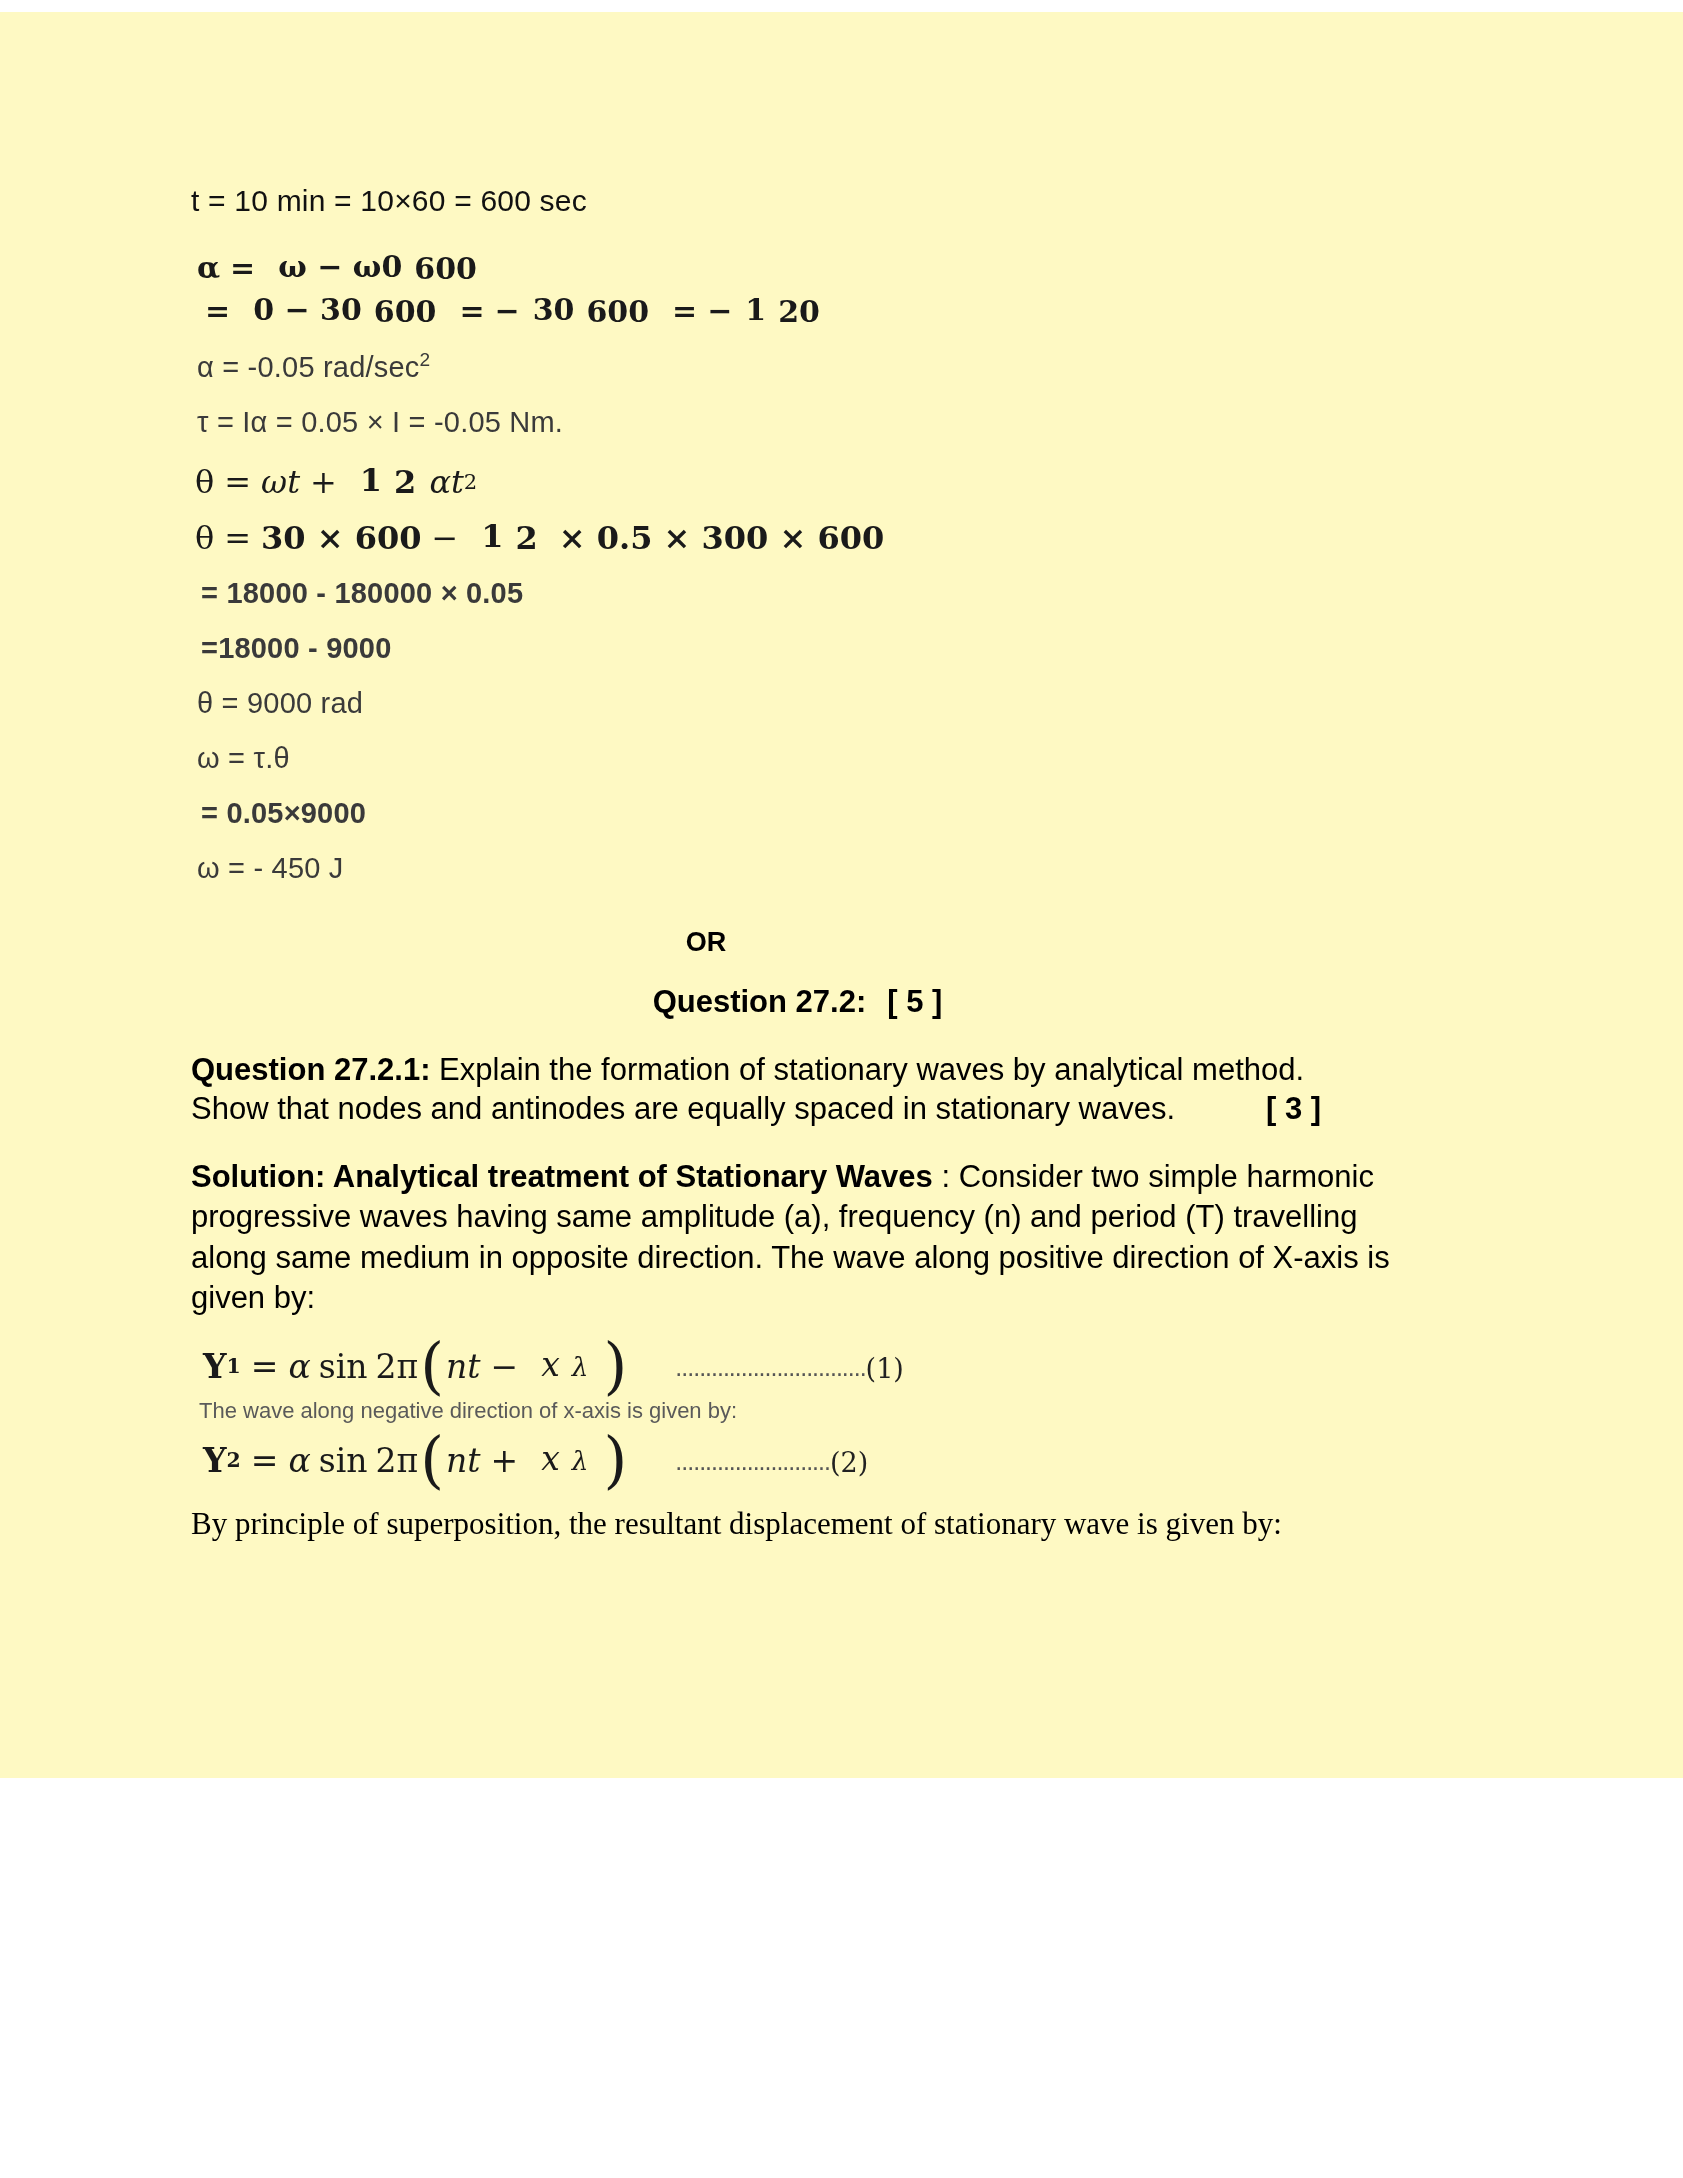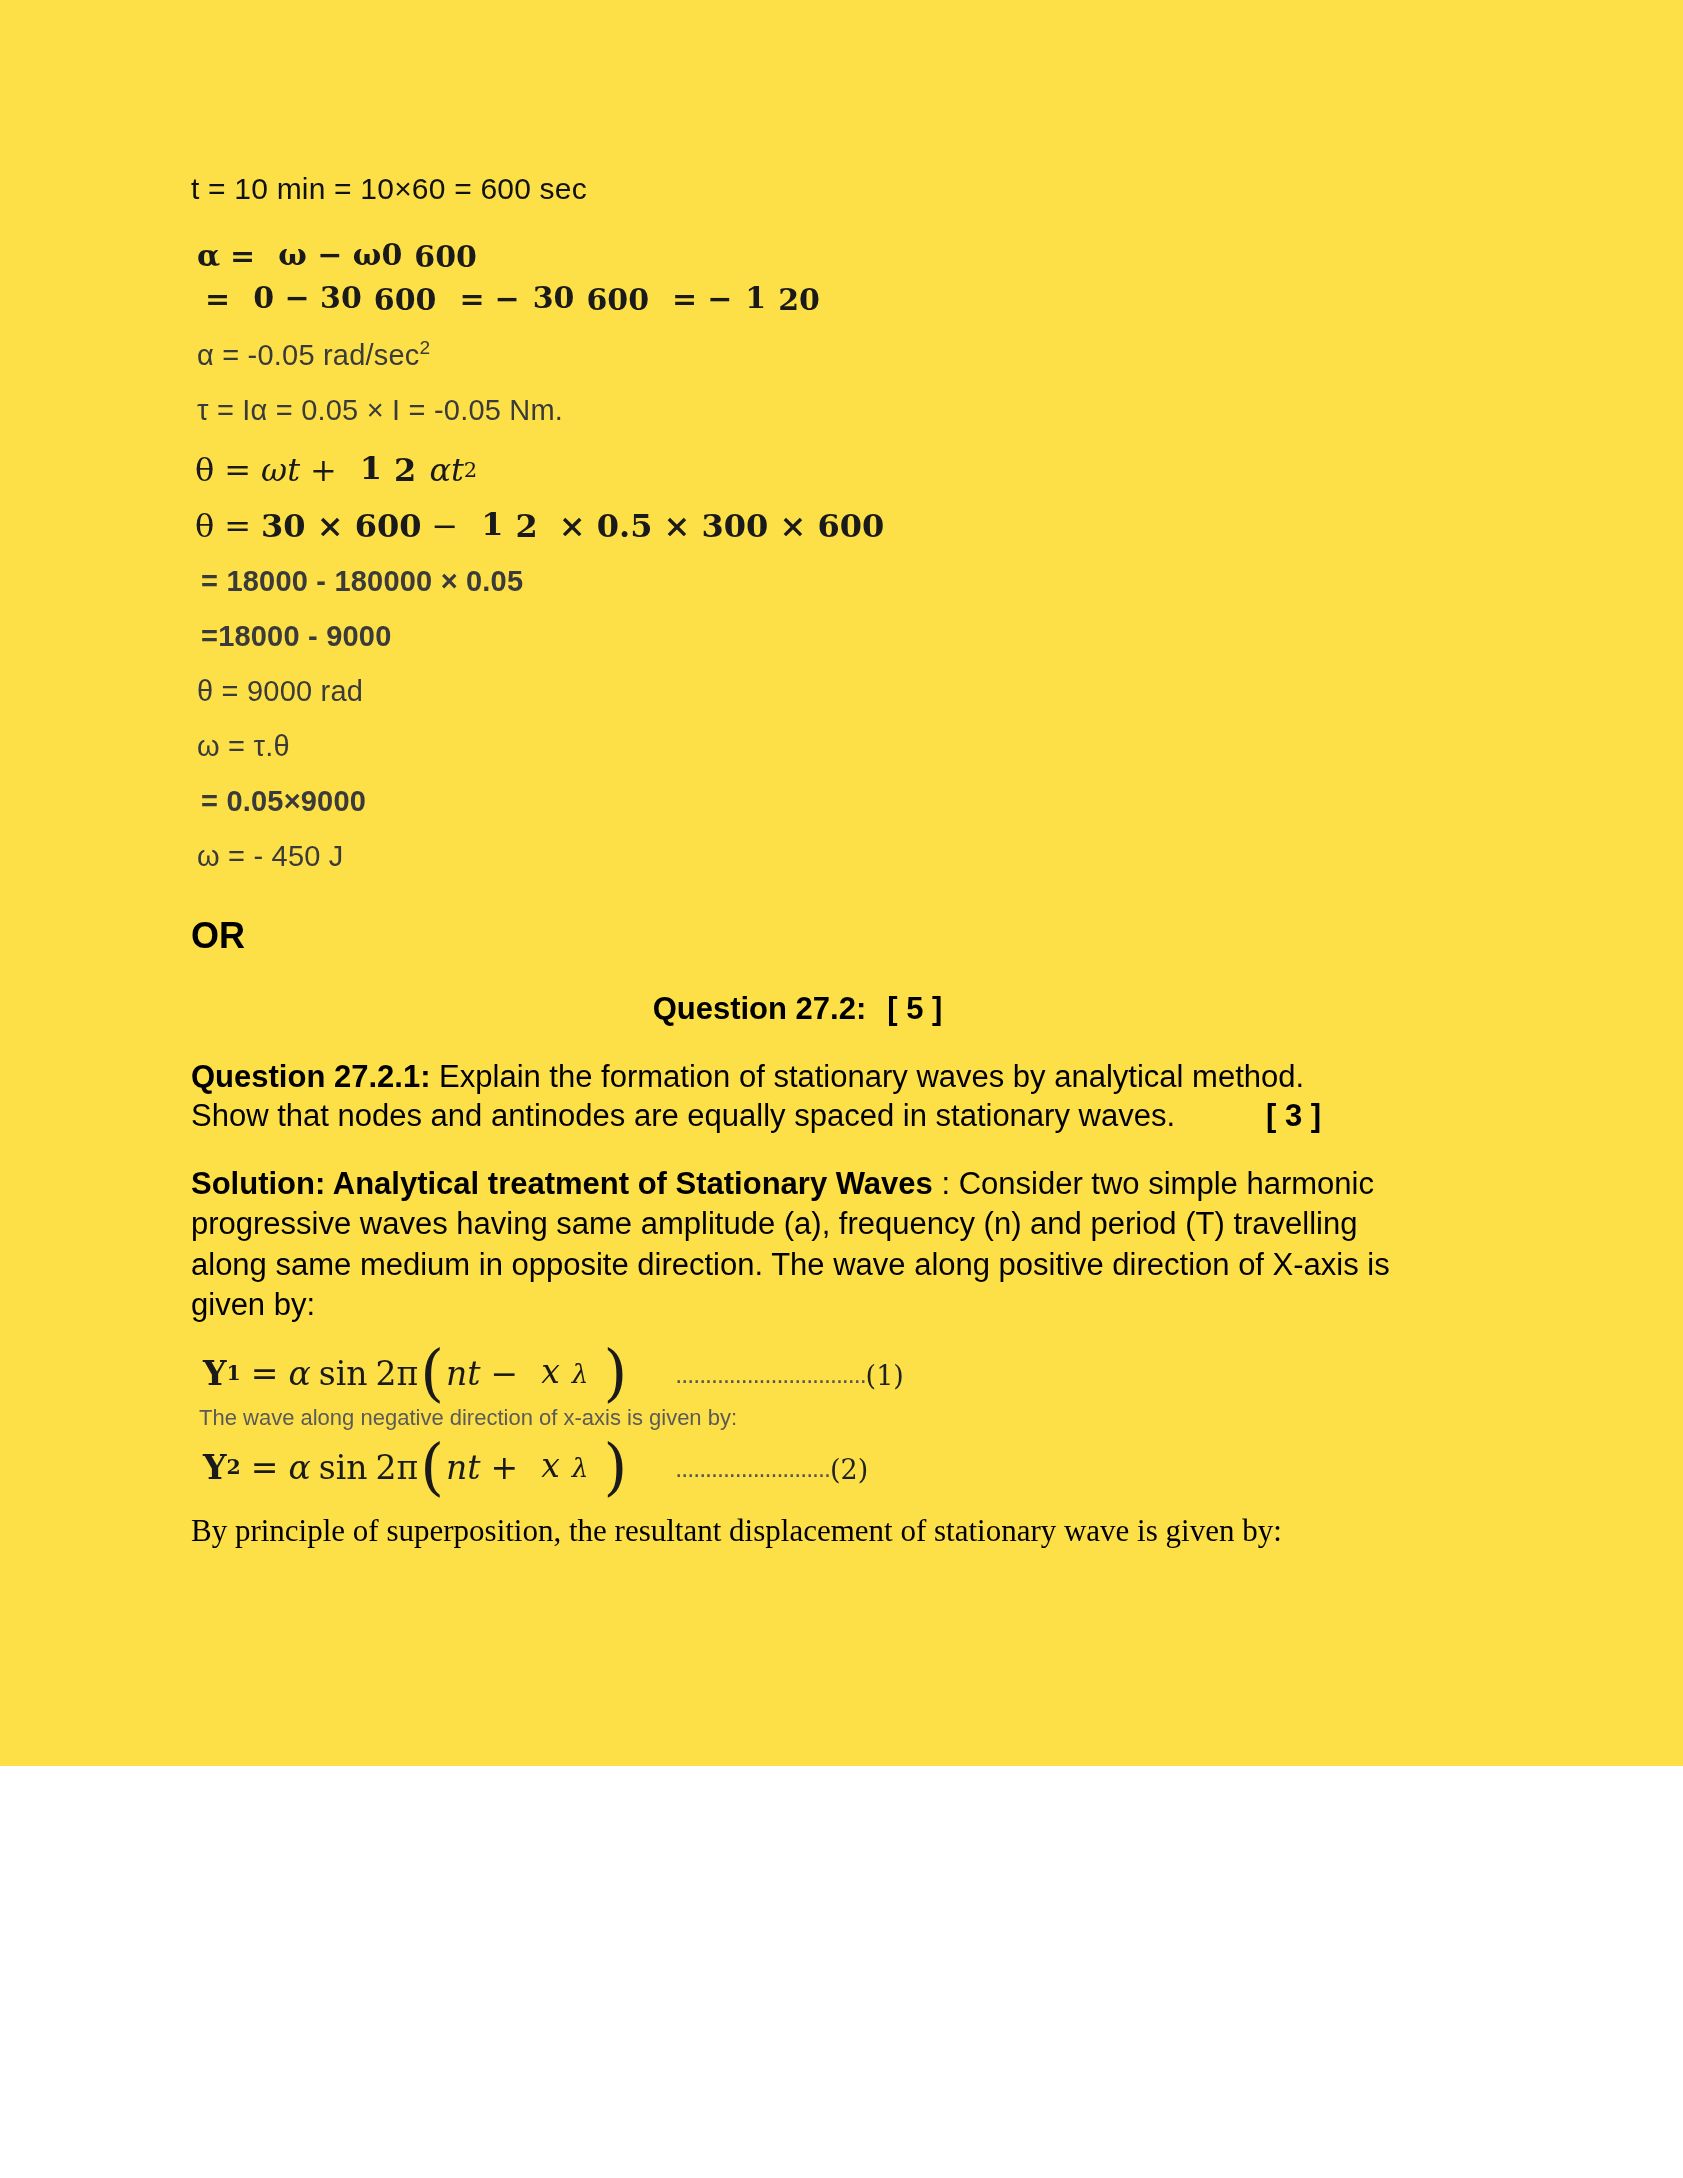--- a/index.html
+++ b/index.html
@@ -9,24 +9,24 @@
   }
   body {
     width: 1683px;
     height: 2178px;
     position: relative;
     font-family: "Liberation Sans", sans-serif;
     overflow: hidden;
   }
   .page {
     position: absolute;
-    left: 0; top: 0;
+    left: 0; top: 12px;
     width: 1683px;
     height: 1766px;
-    background: #fde047;
+    background: #fef9c3;
   }
   .content {
     position: absolute;
     left: 191px;
     top: 174px;
     width: 1277px;
   }
 
   
   .calc-line {
@@ -87,25 +87,25 @@
     font-size: 32px;
     margin: 0 0 18px 4px;
   }
   .math-theta2 {
     font-size: 32px;
     margin: 0 0 22px 4px;
   }
 
   
   .or-line {
-    text-align: left;
-    font-weight: bold;
-    font-size: 36px;
-    color: #000;
-    margin: 44px 0 34px 0;
+    text-align: center;
+    font-weight: bold;
+    font-size: 27px;
+    color: #000;
+    margin: 44px 0 26px 0;
     width: 1030px;
   }
 
   
   .q-row {
     display: flex;
     justify-content: center;
     align-items: baseline;
     font-size: 31px;
     font-weight: bold;

